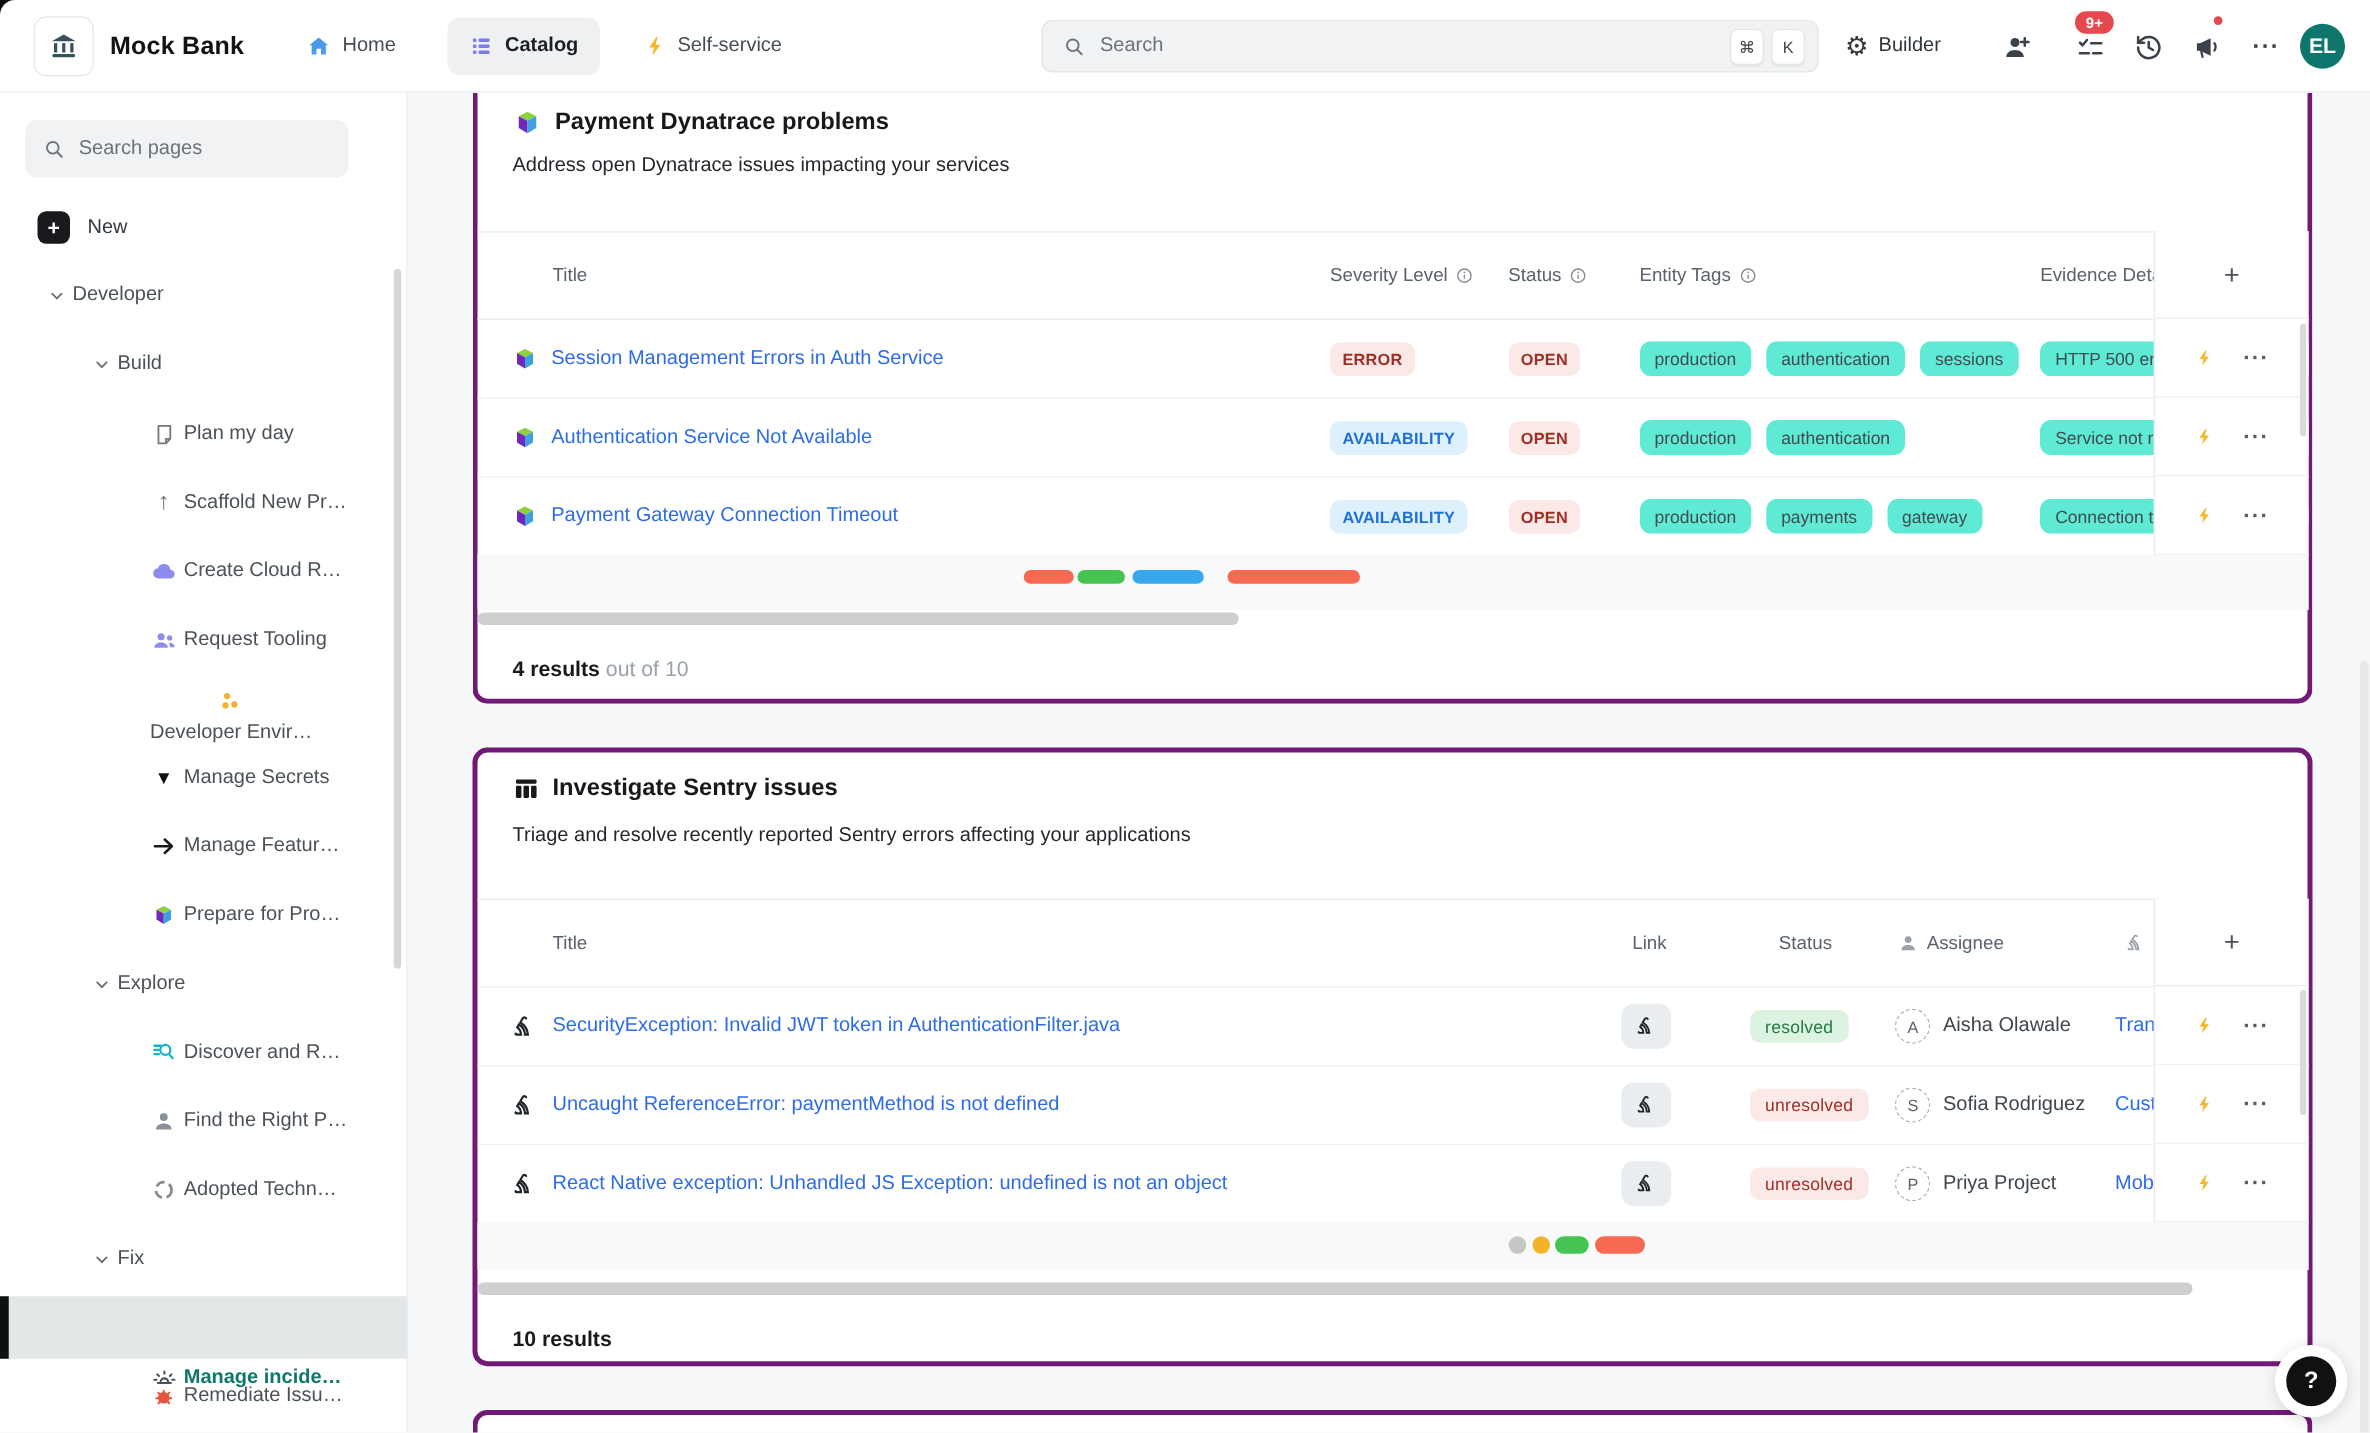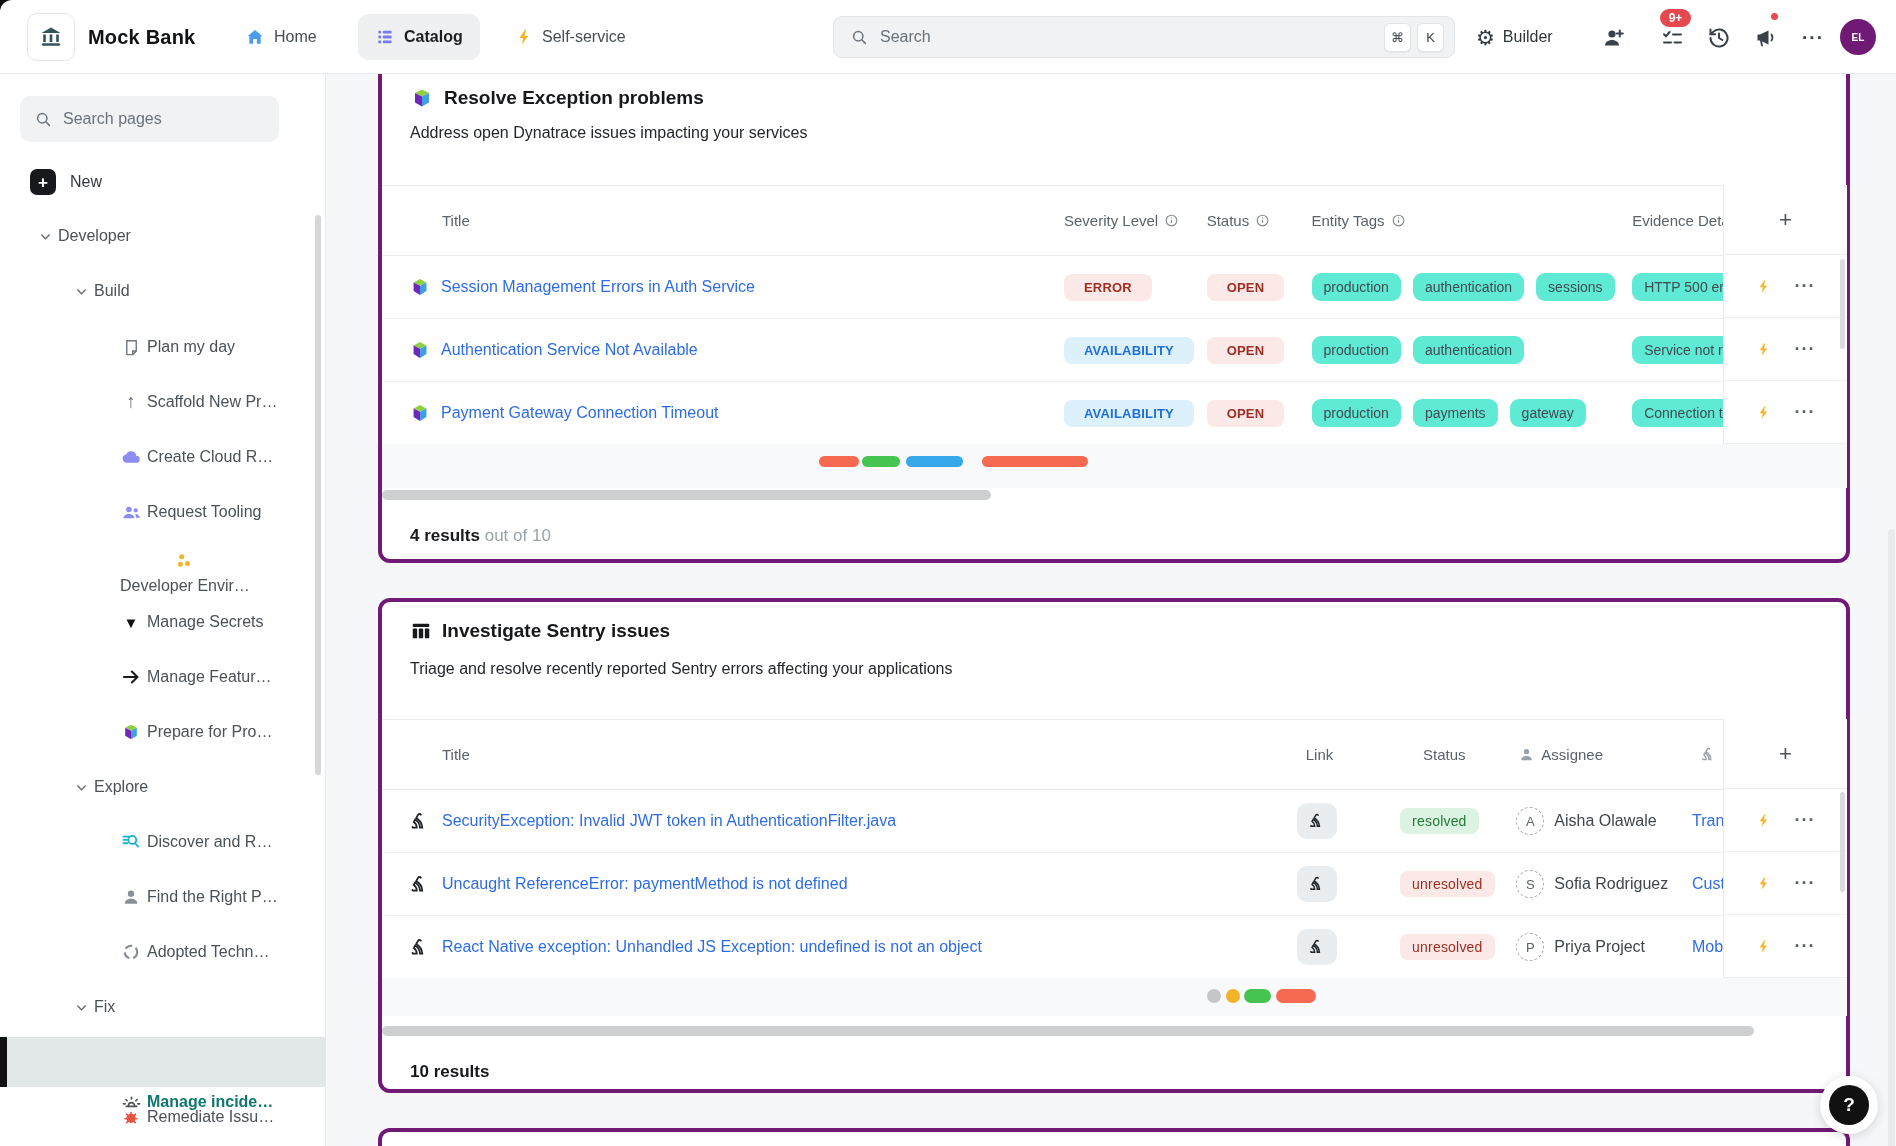--- a/index.html
+++ b/index.html
@@ -33,21 +33,21 @@
   .gear-glyph { font-size:21px; color:#33393f; line-height:1; }
   .icon-btn { position:absolute; top:25px; width:26px; height:26px; display:flex; align-items:center;
     justify-content:center; cursor:pointer; }
   .badge-count { position:absolute; left:1658px; top:7px; min-width:35px; height:22px; background:#e5484d;
     border:2px solid #fff; border-radius:11px; color:#fff; font-size:12px; font-weight:700;
     display:flex; align-items:center; justify-content:center; z-index:6; padding:0 5px; }
   .alert-dot { position:absolute; left:1769px; top:11px; width:11px; height:11px; border-radius:50%;
     background:#e5484d; border:2px solid #fff; z-index:6; }
   .topdots { font-size:19px; font-weight:700; color:#3a4148; letter-spacing:1px; }
   .avatar { position:absolute; left:1840px; top:19px; width:36px; height:36px; border-radius:50%;
-    background:#701a75; color:#fff; font-size:10px; font-weight:700; display:flex; align-items:center;
+    background:#0f766e; color:#fff; font-size:17px; font-weight:700; display:flex; align-items:center;
     justify-content:center; cursor:pointer; }
 
   
   .sidebar { position:absolute; left:0; top:74px; width:326px; height:1072px; background:#fff;
     border-right:1px solid #e9ecef; z-index:4; }
   .side-search { position:absolute; left:20px; top:22px; width:259px; height:46px; background:#f0f2f3;
     border-radius:10px; display:flex; align-items:center; padding:0 14px; }
   .side-search input { flex:1; border:none; outline:none; background:transparent; font-size:16px;
     margin-left:11px; color:#30363c; font-family:"Liberation Sans",sans-serif; }
   .side-search input::placeholder { color:#6a737c; }
@@ -84,21 +84,21 @@
   .d-c1 { width:762px; display:flex; align-items:center; gap:10px; overflow:hidden; }
   .d-c2 { width:166px; } .d-c3 { width:122px; } .d-c4 { width:373px; display:flex; gap:12px; overflow:hidden; }
   .d-c5 { width:250px; display:flex; gap:14px; overflow:hidden; }
   
   .s-c1 { width:1031px; display:flex; align-items:center; gap:12px; overflow:hidden; }
   .s-c2 { width:120px; } .s-c3 { width:135px; }
   .s-c4 { width:204px; display:flex; align-items:center; gap:10px; overflow:hidden; }
   .s-c5 { width:180px; overflow:hidden; white-space:nowrap; }
 
   .link-blue { color:#2e6ce6; font-size:16px; font-weight:500; text-decoration:none; white-space:nowrap; }
-  .pill { display:inline-flex; align-items:center; font-size:13px; font-weight:700; padding:6px 20px;
+  .pill { display:inline-flex; align-items:center; font-size:13px; font-weight:700; padding:6px 10px;
     border-radius:8px; letter-spacing:.2px; white-space:nowrap; }
   .pill-error, .pill-open, .pill-unresolved { background:#fbe9e7; color:#9f2d24; }
   .pill-availability { background:#ddf1fc; color:#1e6fd9; }
   .pill-resolved { background:#ddf3e1; color:#217a3c; }
   .pill-status-sm { font-size:14px; font-weight:500; padding:5px 12px; border-radius:8px; }
   .tag { display:inline-flex; align-items:center; background:#5eead4; color:#424a52; font-size:14px;
     padding:6px 12px; border-radius:9px; white-space:nowrap; flex:0 0 auto; }
 
   .actions-col { position:absolute; left:1341px; width:124px; background:#fff; border-left:1px solid #e9ecef; }
   .ac-head { height:70px; border-bottom:1px solid #e9ecef; display:flex; align-items:center;
@@ -410,21 +410,21 @@
 
     <section class="card card1">
       <div class="card-title-row" style="top:12px;">
         <span>
           <svg width="24" height="24" viewBox="0 0 24 24">
             <polygon points="5,7 12,3.4 19,7 12,10.6" fill="#8ed13f"></polygon>
             <polygon points="5,7 12,10.6 12,20.6 5,16.4" fill="#7127ba"></polygon>
             <polygon points="19,7 12,10.6 12,20.6 19,16.4" fill="#3f9fe0"></polygon>
           </svg>
         </span>
-        <span class="card-title">Resolve Exception problems</span>
+        <span class="card-title">Payment Dynatrace problems</span>
       </div>
       <div class="card-sub" style="top:50px;">Address open Dynatrace issues impacting your services</div>
 
       <div class="tbl" style="top:111px;">
         <div class="thead">
           <div class="hcell" style="width:762px;">
               <span style="margin-left:33px;">Title</span>
             </div>
           <div class="hcell" style="width:166px;">
             <span>Severity Level</span>

